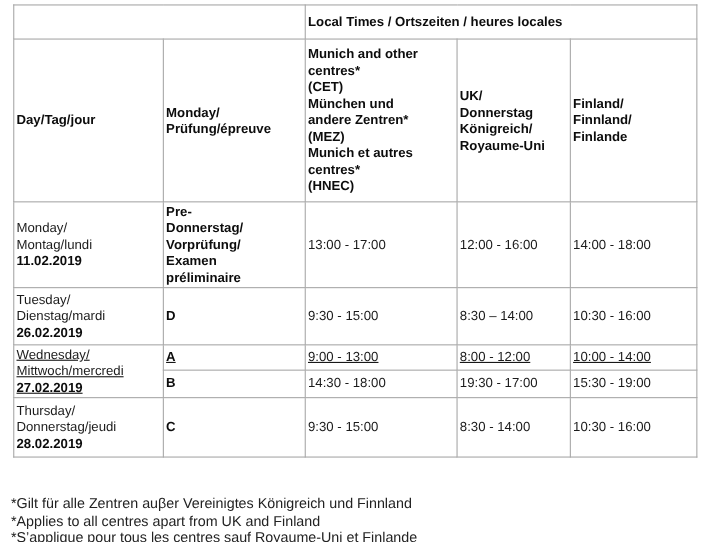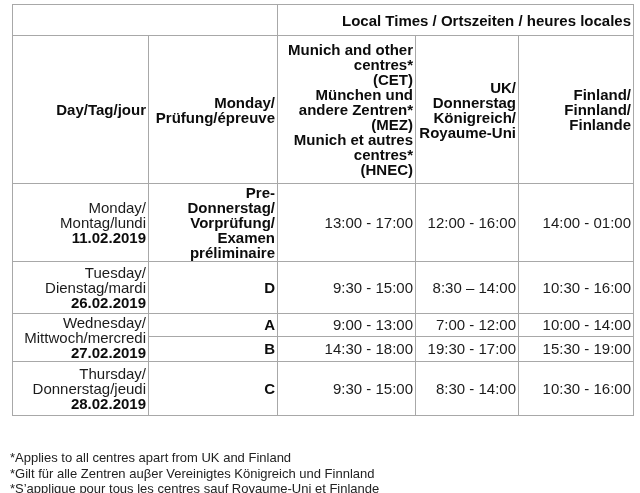--- a/index.html
+++ b/index.html
@@ -7,31 +7,31 @@
     width:640px;height:493px;background:#ffffff;
     font-family:"Liberation Sans", sans-serif;
     color:#181818;position:relative;overflow:hidden;
   }
   .sheet{position:absolute;left:12px;top:4px;}
   table{
     border-collapse:collapse;table-layout:fixed;width:621px;
   }
   td{
     border:1px solid #a8a8a8;
-    text-align:right;vertical-align:middle;
-    font-size:15px;line-height:15px;
+    text-align:left;vertical-align:middle;
+    font-size:12px;line-height:15px;
     padding:1px 2px;color:#1b1b1b;
   }
   .b{font-weight:bold;color:#0c0c0c;}
   .pre{white-space:pre-line;}
   tr.r1{height:31px;}
   tr.r2{height:148px;}
   tr.r3{height:76px;}
   tr.r4{height:52px;}
-  tr.r5{height:22px;}
+  tr.r5{height:22px;text-decoration:underline;}
   tr.r6{height:24px;}
   tr.r7{height:54px;}
   .footnotes{
     margin-left:-2px;margin-top:34px;
     font-size:13px;line-height:15.5px;color:#222222;
   }
 </style>
 </head>
 <body>
 
@@ -80,21 +80,21 @@
 Montag/lundi</div>
         <div class="b">11.02.2019</div>
       </td>
       <td class="b pre">Pre-
 Donnerstag/
 Vorprüfung/
 Examen
 préliminaire</td>
       <td>13:00 - 17:00</td>
       <td>12:00 - 16:00</td>
-      <td>14:00 - 01:00</td>
+      <td>14:00 - 18:00</td>
     </tr>
 
     <tr class="r4">
       <td>
         <div class="pre">Tuesday/
 Dienstag/mardi</div>
         <div class="b">26.02.2019</div>
       </td>
       <td class="b">D</td>
       <td>9:30 - 15:00</td>
@@ -103,21 +103,21 @@
     </tr>
 
     <tr class="r5">
       <td rowspan="2">
         <div class="pre">Wednesday/
 Mittwoch/mercredi</div>
         <div class="b">27.02.2019</div>
       </td>
       <td class="b">A</td>
       <td>9:00 - 13:00</td>
-      <td>7:00 - 12:00</td>
+      <td>8:00 - 12:00</td>
       <td>10:00 - 14:00</td>
     </tr>
 
     <tr class="r6">
       <td class="b">B</td>
       <td>14:30 - 18:00</td>
       <td>19:30 - 17:00</td>
       <td>15:30 - 19:00</td>
     </tr>
 
@@ -129,18 +129,18 @@
       </td>
       <td class="b">C</td>
       <td>9:30 - 15:00</td>
       <td>8:30 - 14:00</td>
       <td>10:30 - 16:00</td>
     </tr>
   </tbody>
     </table>
 
   <div class="footnotes">
+    <div>*Gilt für alle Zentren auβer Vereinigtes Königreich und Finnland</div>
     <div>*Applies to all centres apart from UK and Finland</div>
-    <div>*Gilt für alle Zentren auβer Vereinigtes Königreich und Finnland</div>
     <div>*S’applique pour tous les centres sauf Royaume-Uni et Finlande</div>
   </div>
 
 </div>
 
 </body></html>

